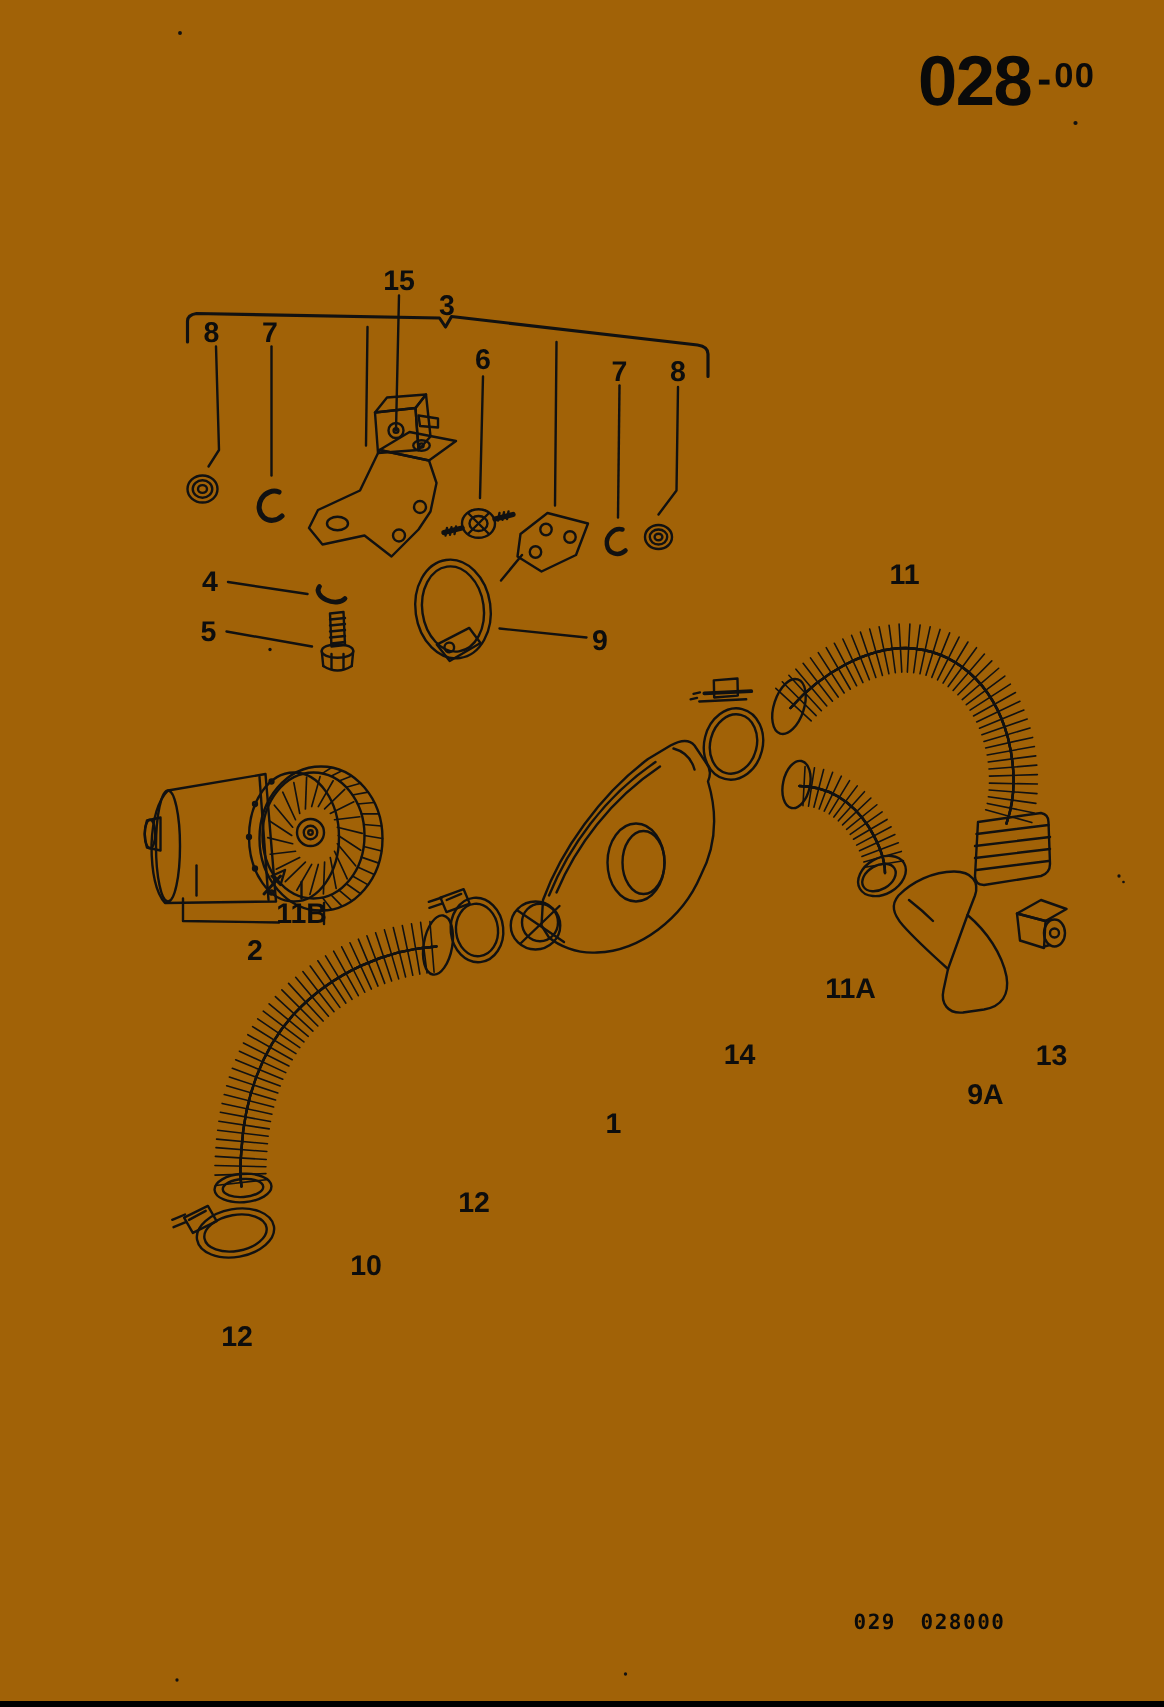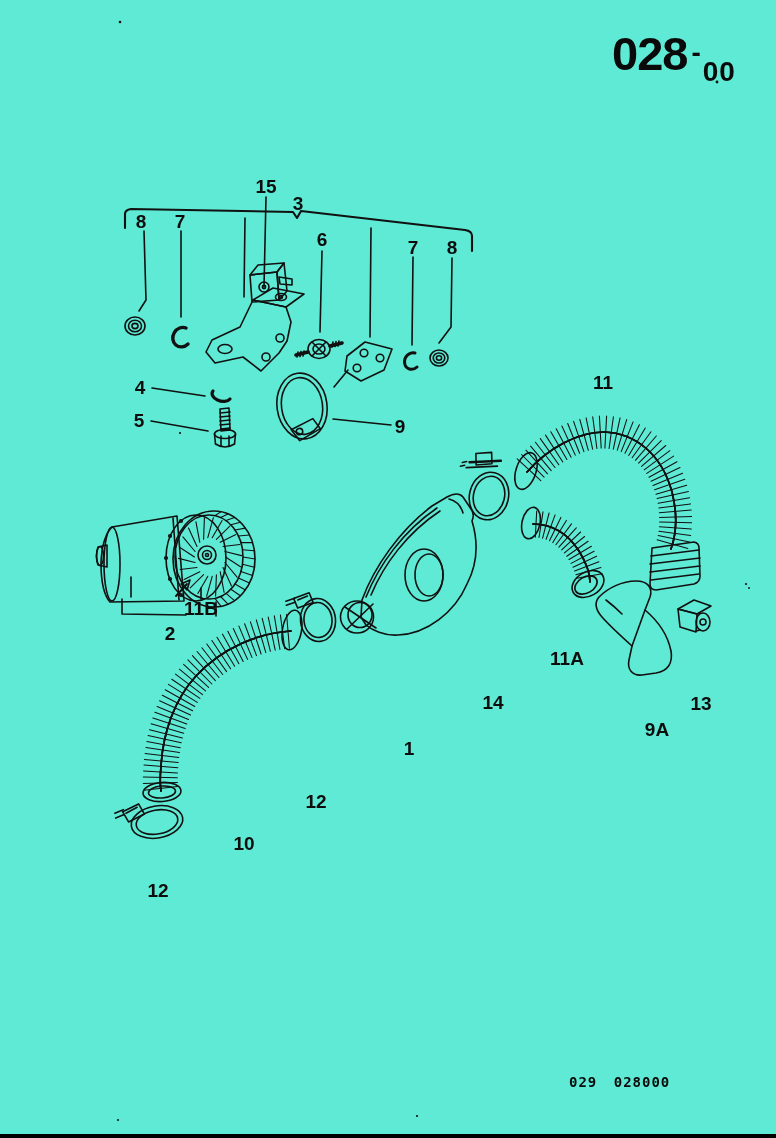--- a/index.html
+++ b/index.html
@@ -1,22 +1,22 @@
 <!DOCTYPE html>
 <html><head>
 <meta charset="utf-8">
 <style>
   html,body{margin:0;padding:0;background:#fff;}
-  #page{position:relative;width:776px;height:1138px;background:#5eead4;overflow:hidden;
+  #page{position:relative;width:776px;height:1138px;background:#a16207;overflow:hidden;
         font-family:"Liberation Sans",sans-serif;color:#0a0a0a;}
   #header{position:absolute;left:612px;top:30px;display:flex;align-items:flex-start;
           font-weight:800;line-height:1;}
   #header .code{font-size:47px;letter-spacing:-1px;}
   #header .dash{font-size:28px;margin:9px 2px 0 4px;}
-  #header .suffix{font-size:28px;margin-top:28px;letter-spacing:1px;}
+  #header .suffix{font-size:23px;margin-top:9px;letter-spacing:1px;}
   #footer{position:absolute;left:569px;top:1074px;font-family:"DejaVu Sans Mono",monospace;
           font-size:14px;font-weight:700;letter-spacing:1px;word-spacing:7px;text-align:center;}
   #bottom-bar{position:absolute;left:0;right:0;bottom:0;height:4px;background:#000;}
   svg{position:absolute;left:0;top:0;}
   svg *{vector-effect:none;}
   .ln path,.ln line,.ln ellipse,.ln circle{fill:none;stroke:#111;stroke-width:1.6;
       stroke-linecap:round;stroke-linejoin:round;}
   .wf{fill:#ffffff;}
   .bf{fill:#111;stroke:none;}
   .thin{stroke-width:1.2;}

